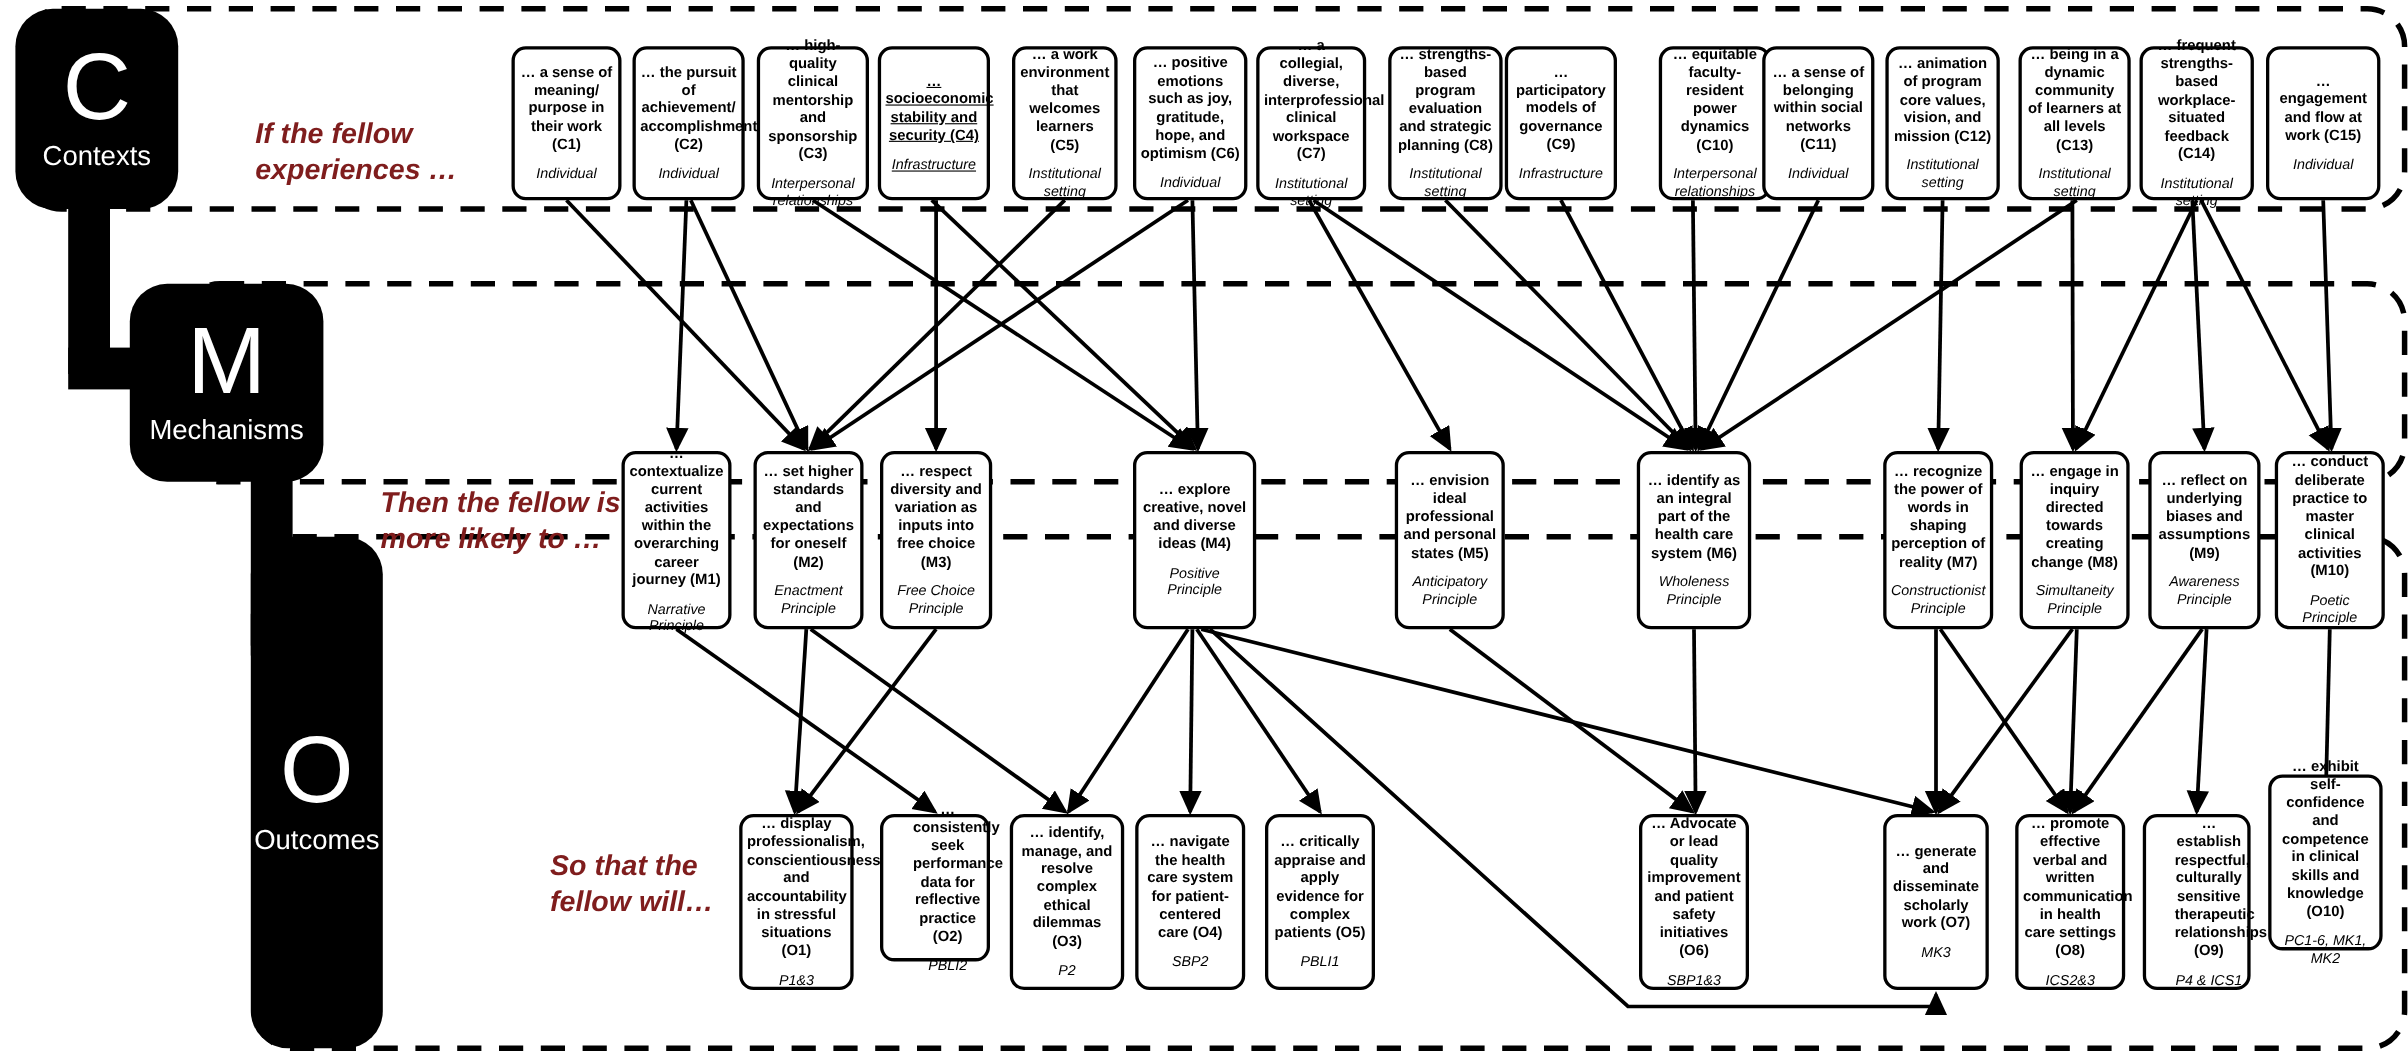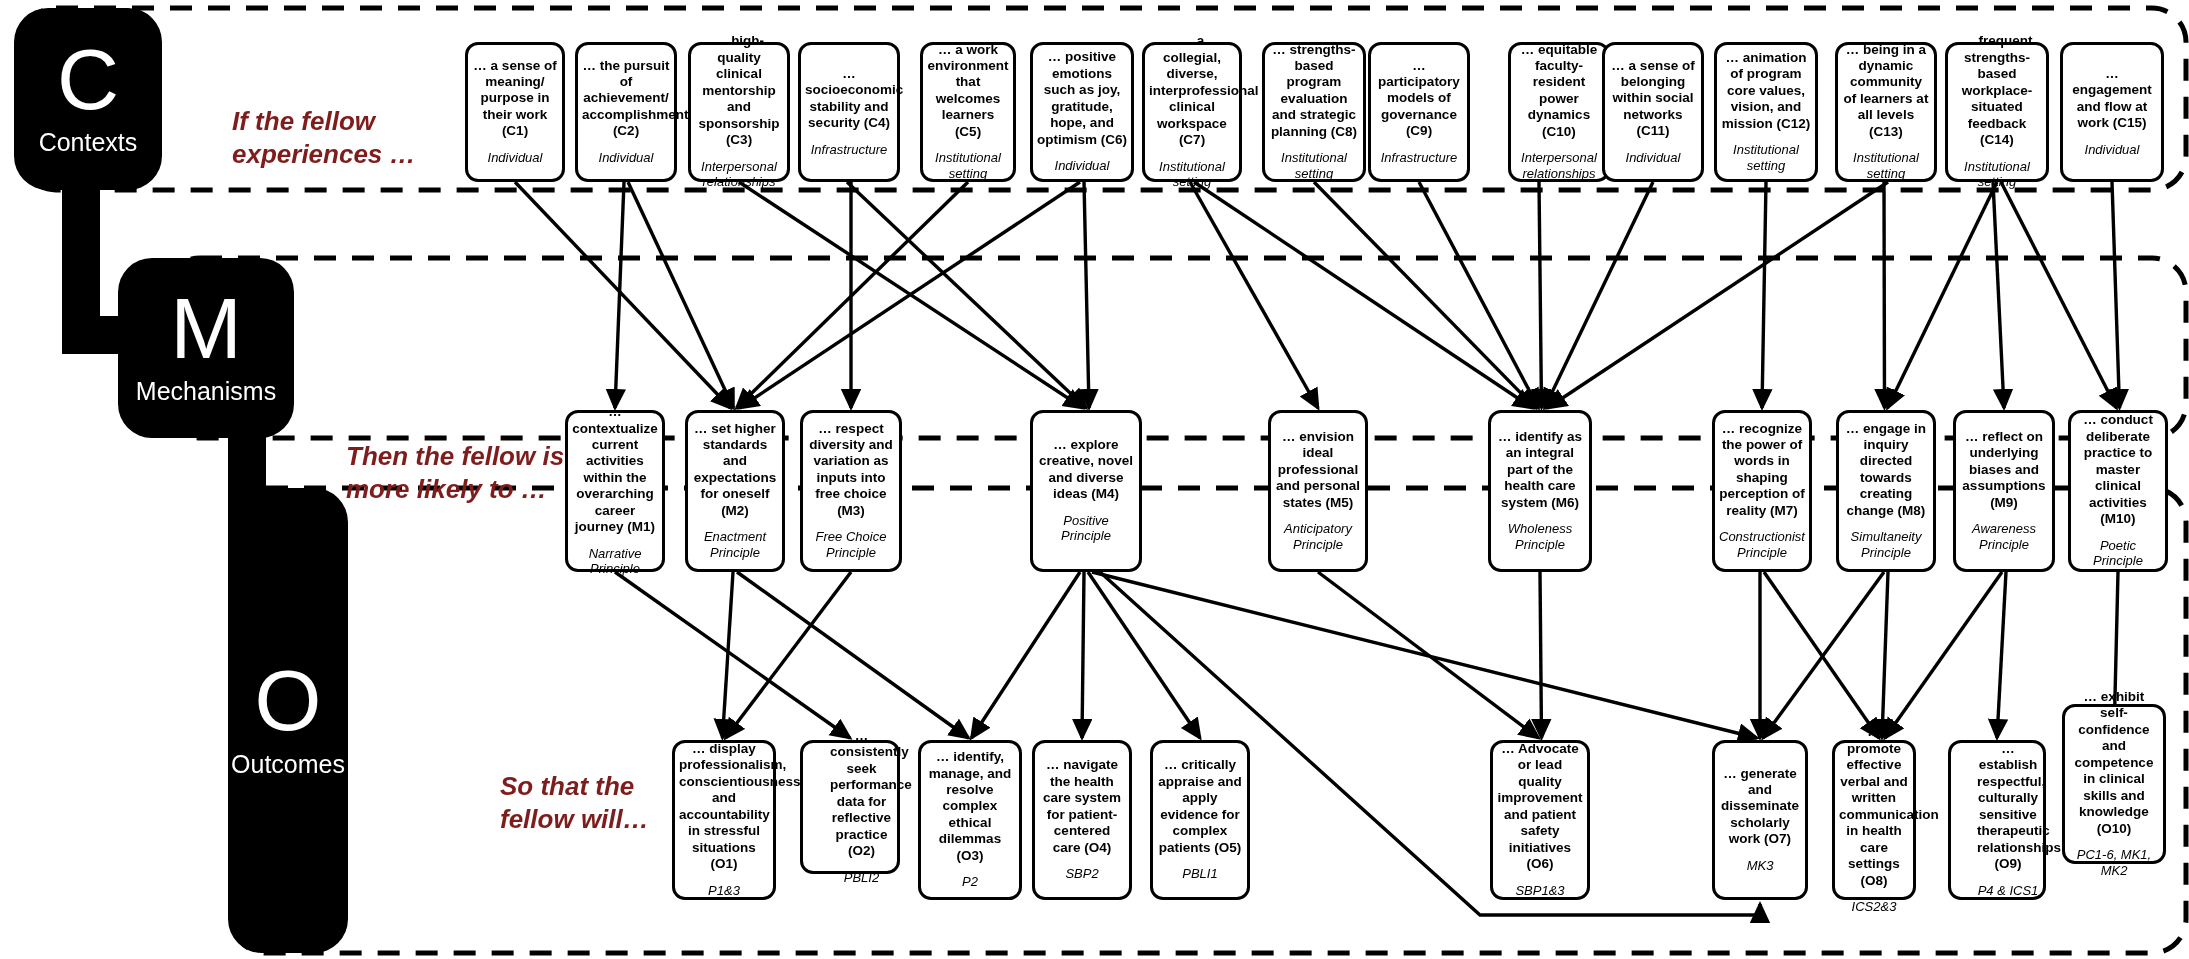--- a/index.html
+++ b/index.html
@@ -204,21 +204,21 @@
         <div class="node-tag">Individual</div>
       </div>
       <div class="node ctx" style="left: 575px; top: 42px; width: 102px; height: 140px;">
         <div class="node-text">… the pursuit of achievement/ accomplishment (C2)</div>
         <div class="node-tag">Individual</div>
       </div>
       <div class="node ctx" style="left: 688px; top: 42px; width: 102px; height: 140px;">
         <div class="node-text">… high-quality clinical mentorship and sponsorship (C3)</div>
         <div class="node-tag">Interpersonal relationships</div>
       </div>
-      <div class="node ctx" style="left: 798px; top: 42px; width: 102px; height: 140px;">
+      <div class="node ctx" style="left: 798px; top: 42px; width: 102px; height: 140px; text-decoration: underline;">
         <div class="node-text">… socioeconomic stability and security (C4)</div>
         <div class="node-tag">Infrastructure</div>
       </div>
       <div class="node ctx" style="left: 920px; top: 42px; width: 96px; height: 140px;">
         <div class="node-text">… a work environment that welcomes learners (C5)</div>
         <div class="node-tag">Institutional setting</div>
       </div>
       <div class="node ctx" style="left: 1030px; top: 42px; width: 104px; height: 140px;">
         <div class="node-text">… positive emotions such as joy, gratitude, hope, and optimism (C6)</div>
         <div class="node-tag">Individual</div>
@@ -324,21 +324,21 @@
         <div class="node-tag">PBLI1</div>
       </div>
       <div class="node out" style="left: 1490px; top: 740px; width: 100px; height: 160px;">
         <div class="node-text">… Advocate or lead quality improvement and patient safety initiatives (O6)</div>
         <div class="node-tag">SBP1&amp;3</div>
       </div>
       <div class="node out" style="left: 1712px; top: 740px; width: 96px; height: 160px;">
         <div class="node-text">… generate and disseminate scholarly work (O7)</div>
         <div class="node-tag">MK3</div>
       </div>
-      <div class="node out" style="left: 1832px; top: 740px; width: 84px; height: 160px;">
+      <div class="node out" style="left: 1832px; top: 740px; width: 100px; height: 160px;">
         <div class="node-text">… promote effective verbal and written communication in health care settings (O8)</div>
         <div class="node-tag">ICS2&amp;3</div>
       </div>
       <div class="node out" style="left: 1948px; top: 740px; width: 98px; height: 160px; padding-left: 26px;">
         <div class="node-text">… establish respectful, culturally sensitive therapeutic relationships (O9)</div>
         <div class="node-tag">P4 &amp; ICS1</div>
       </div>
       <div class="node out" style="left: 2062px; top: 704px; width: 104px; height: 160px;">
         <div class="node-text">… exhibit self-confidence and competence in clinical skills and knowledge (O10)</div>
         <div class="node-tag">PC1-6, MK1, MK2</div>

